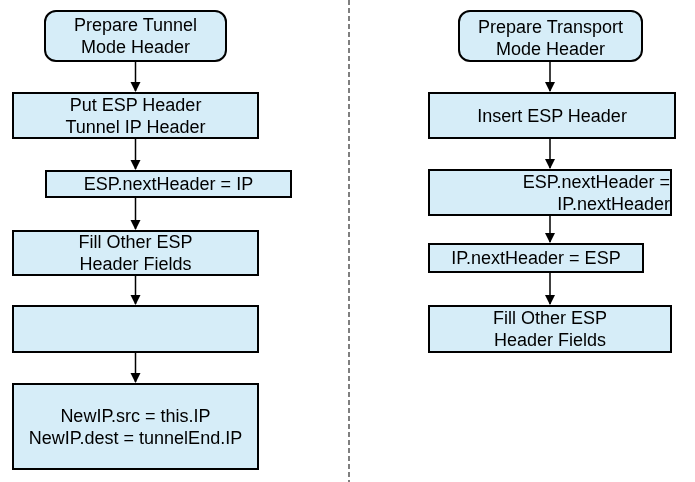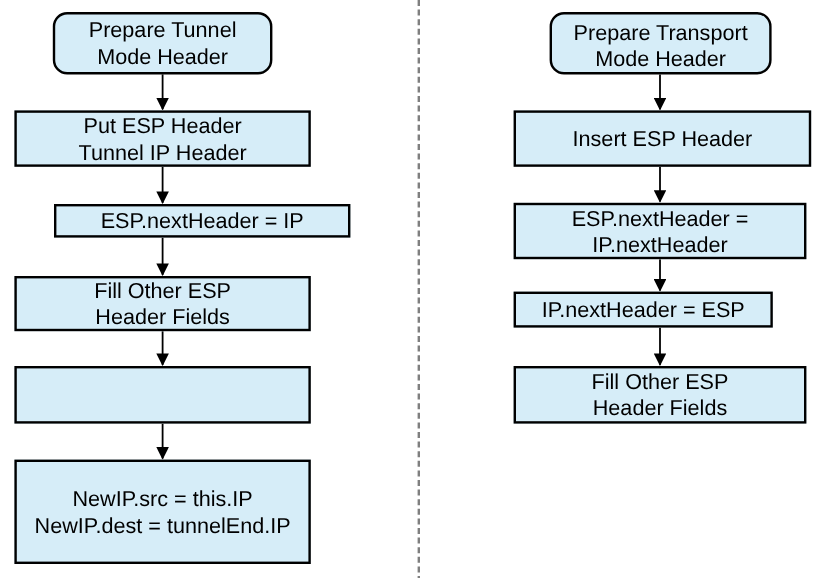--- a/index.html
+++ b/index.html
@@ -99,21 +99,21 @@
 
   <div class="node rounded" style="left:458px; top:10px; width:185px; height:52px;justify-content:flex-end;">
     <span>Prepare Transport</span>
     <span>Mode Header</span>
   </div>
 
   <div class="node" style="left:428px; top:92px; width:248px; height:47px;">
     <span>Insert ESP Header</span>
   </div>
 
-  <div class="node" style="left:428px; top:169px; width:244px; height:47px;">
+  <div class="node" style="left:428px; top:169px; width:244px; height:47px;align-items:flex-end;">
     <span>ESP.nextHeader =</span>
     <span>IP.nextHeader</span>
   </div>
 
   <div class="node" style="left:428px; top:243px; width:216px; height:30px;">
     <span>IP.nextHeader = ESP</span>
   </div>
 
   <div class="node" style="left:428px; top:305px; width:244px; height:48px;">
     <span>Fill Other ESP</span>

